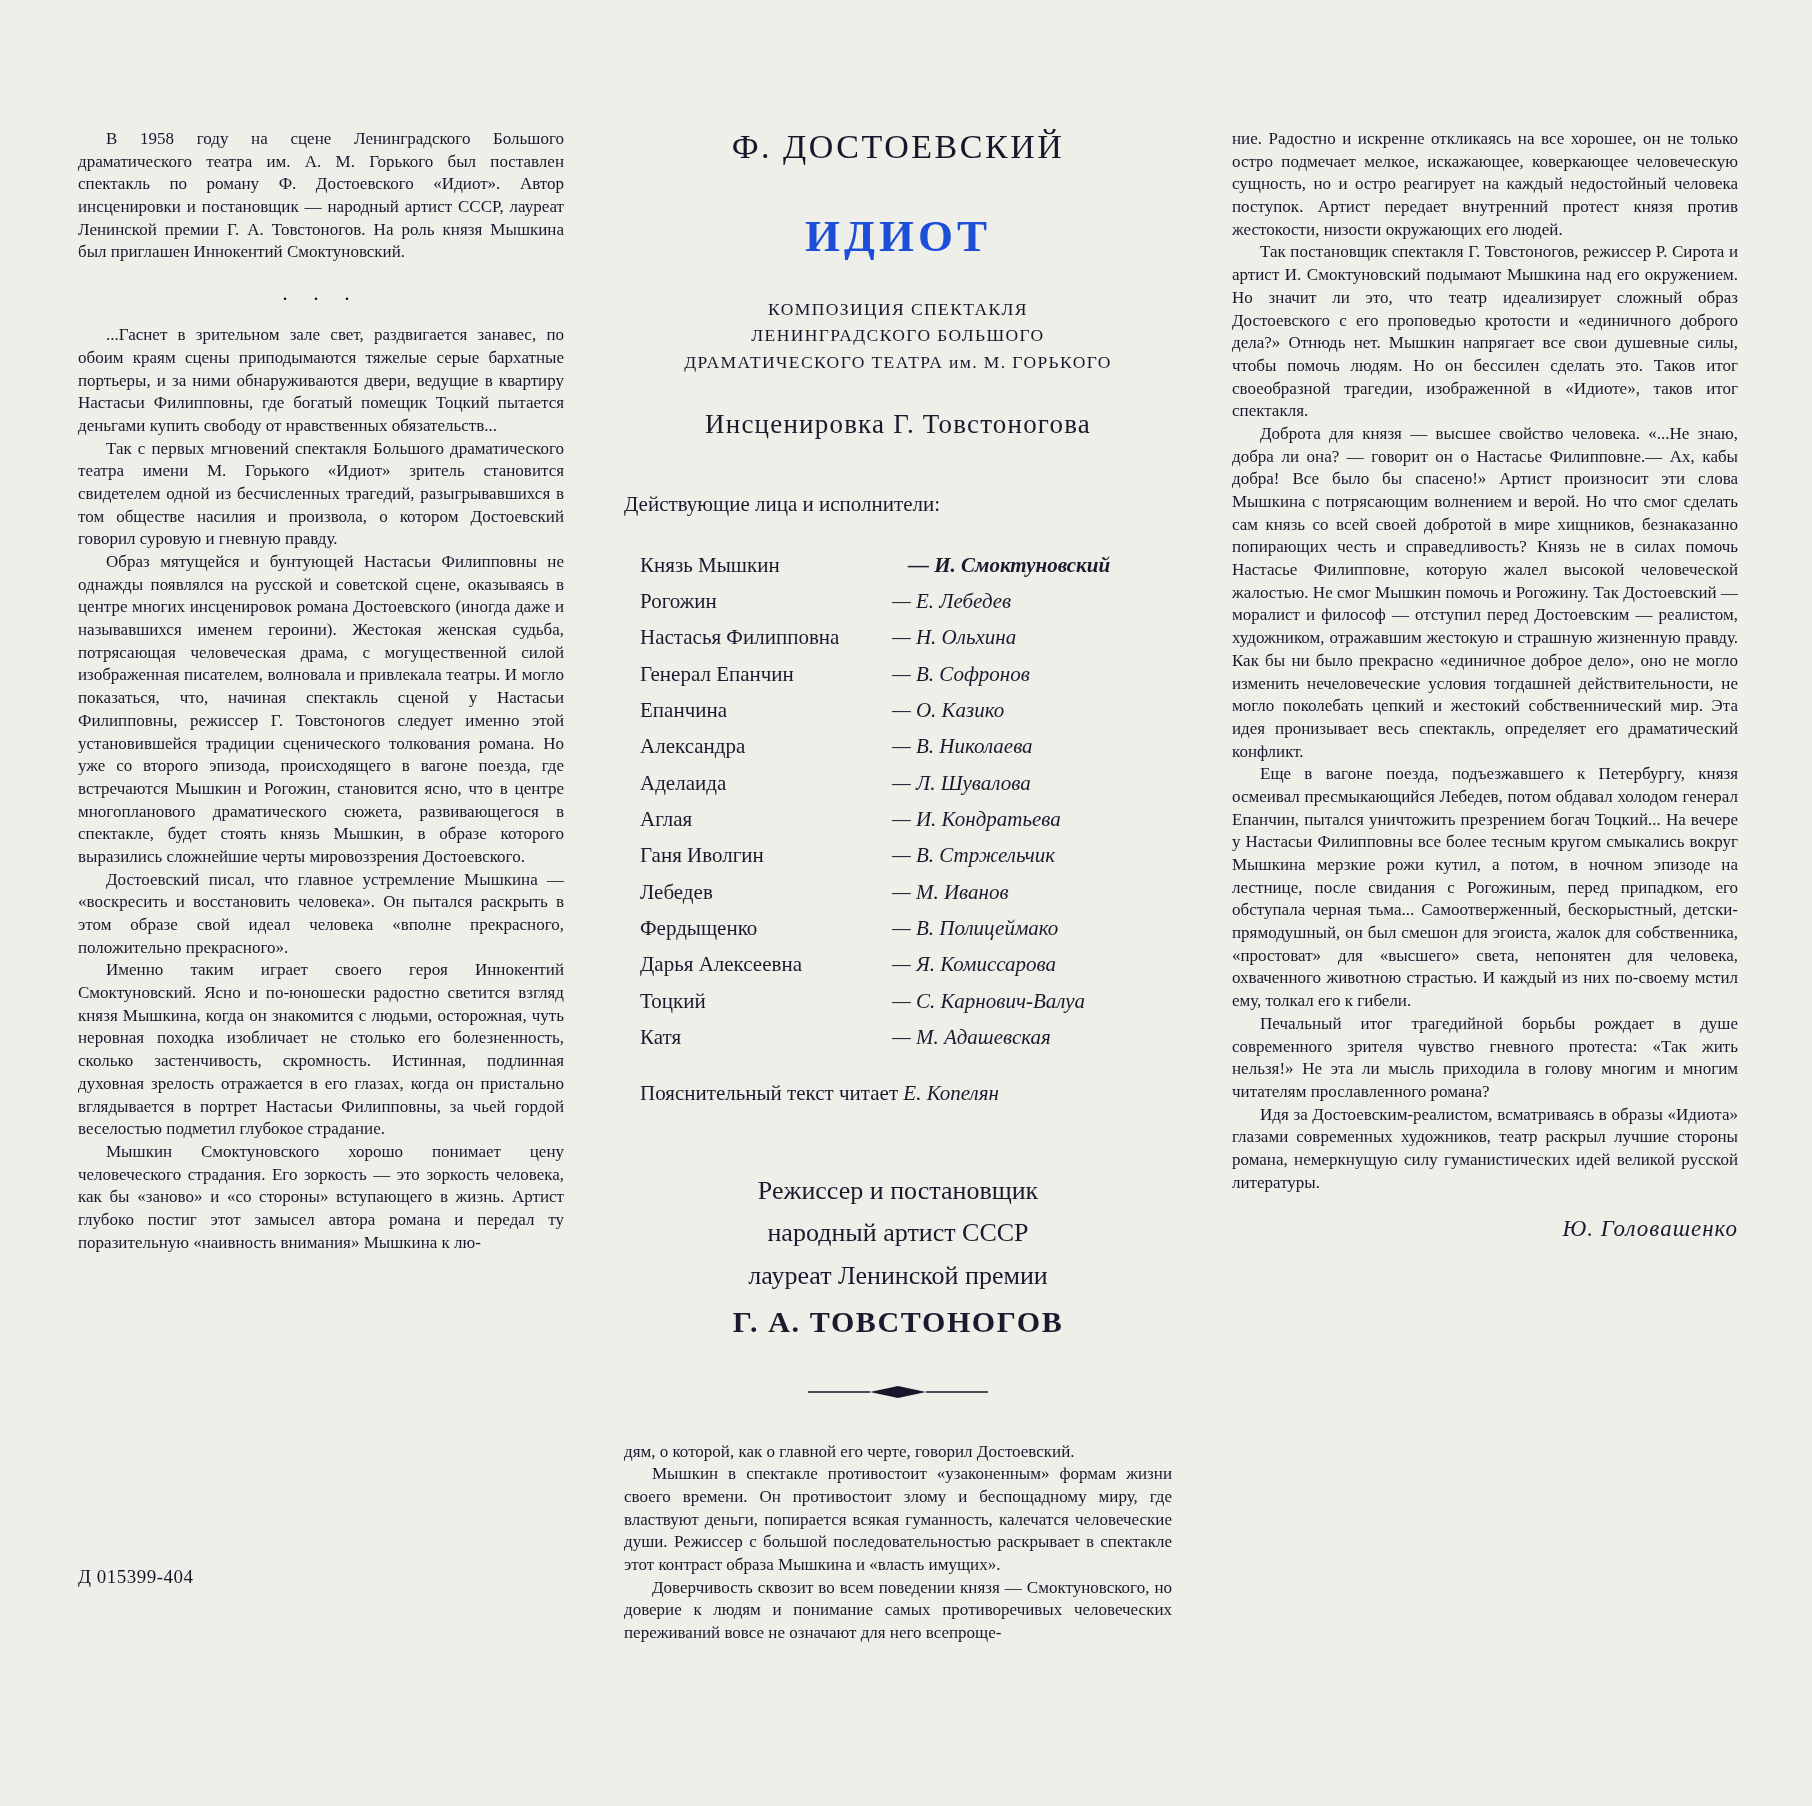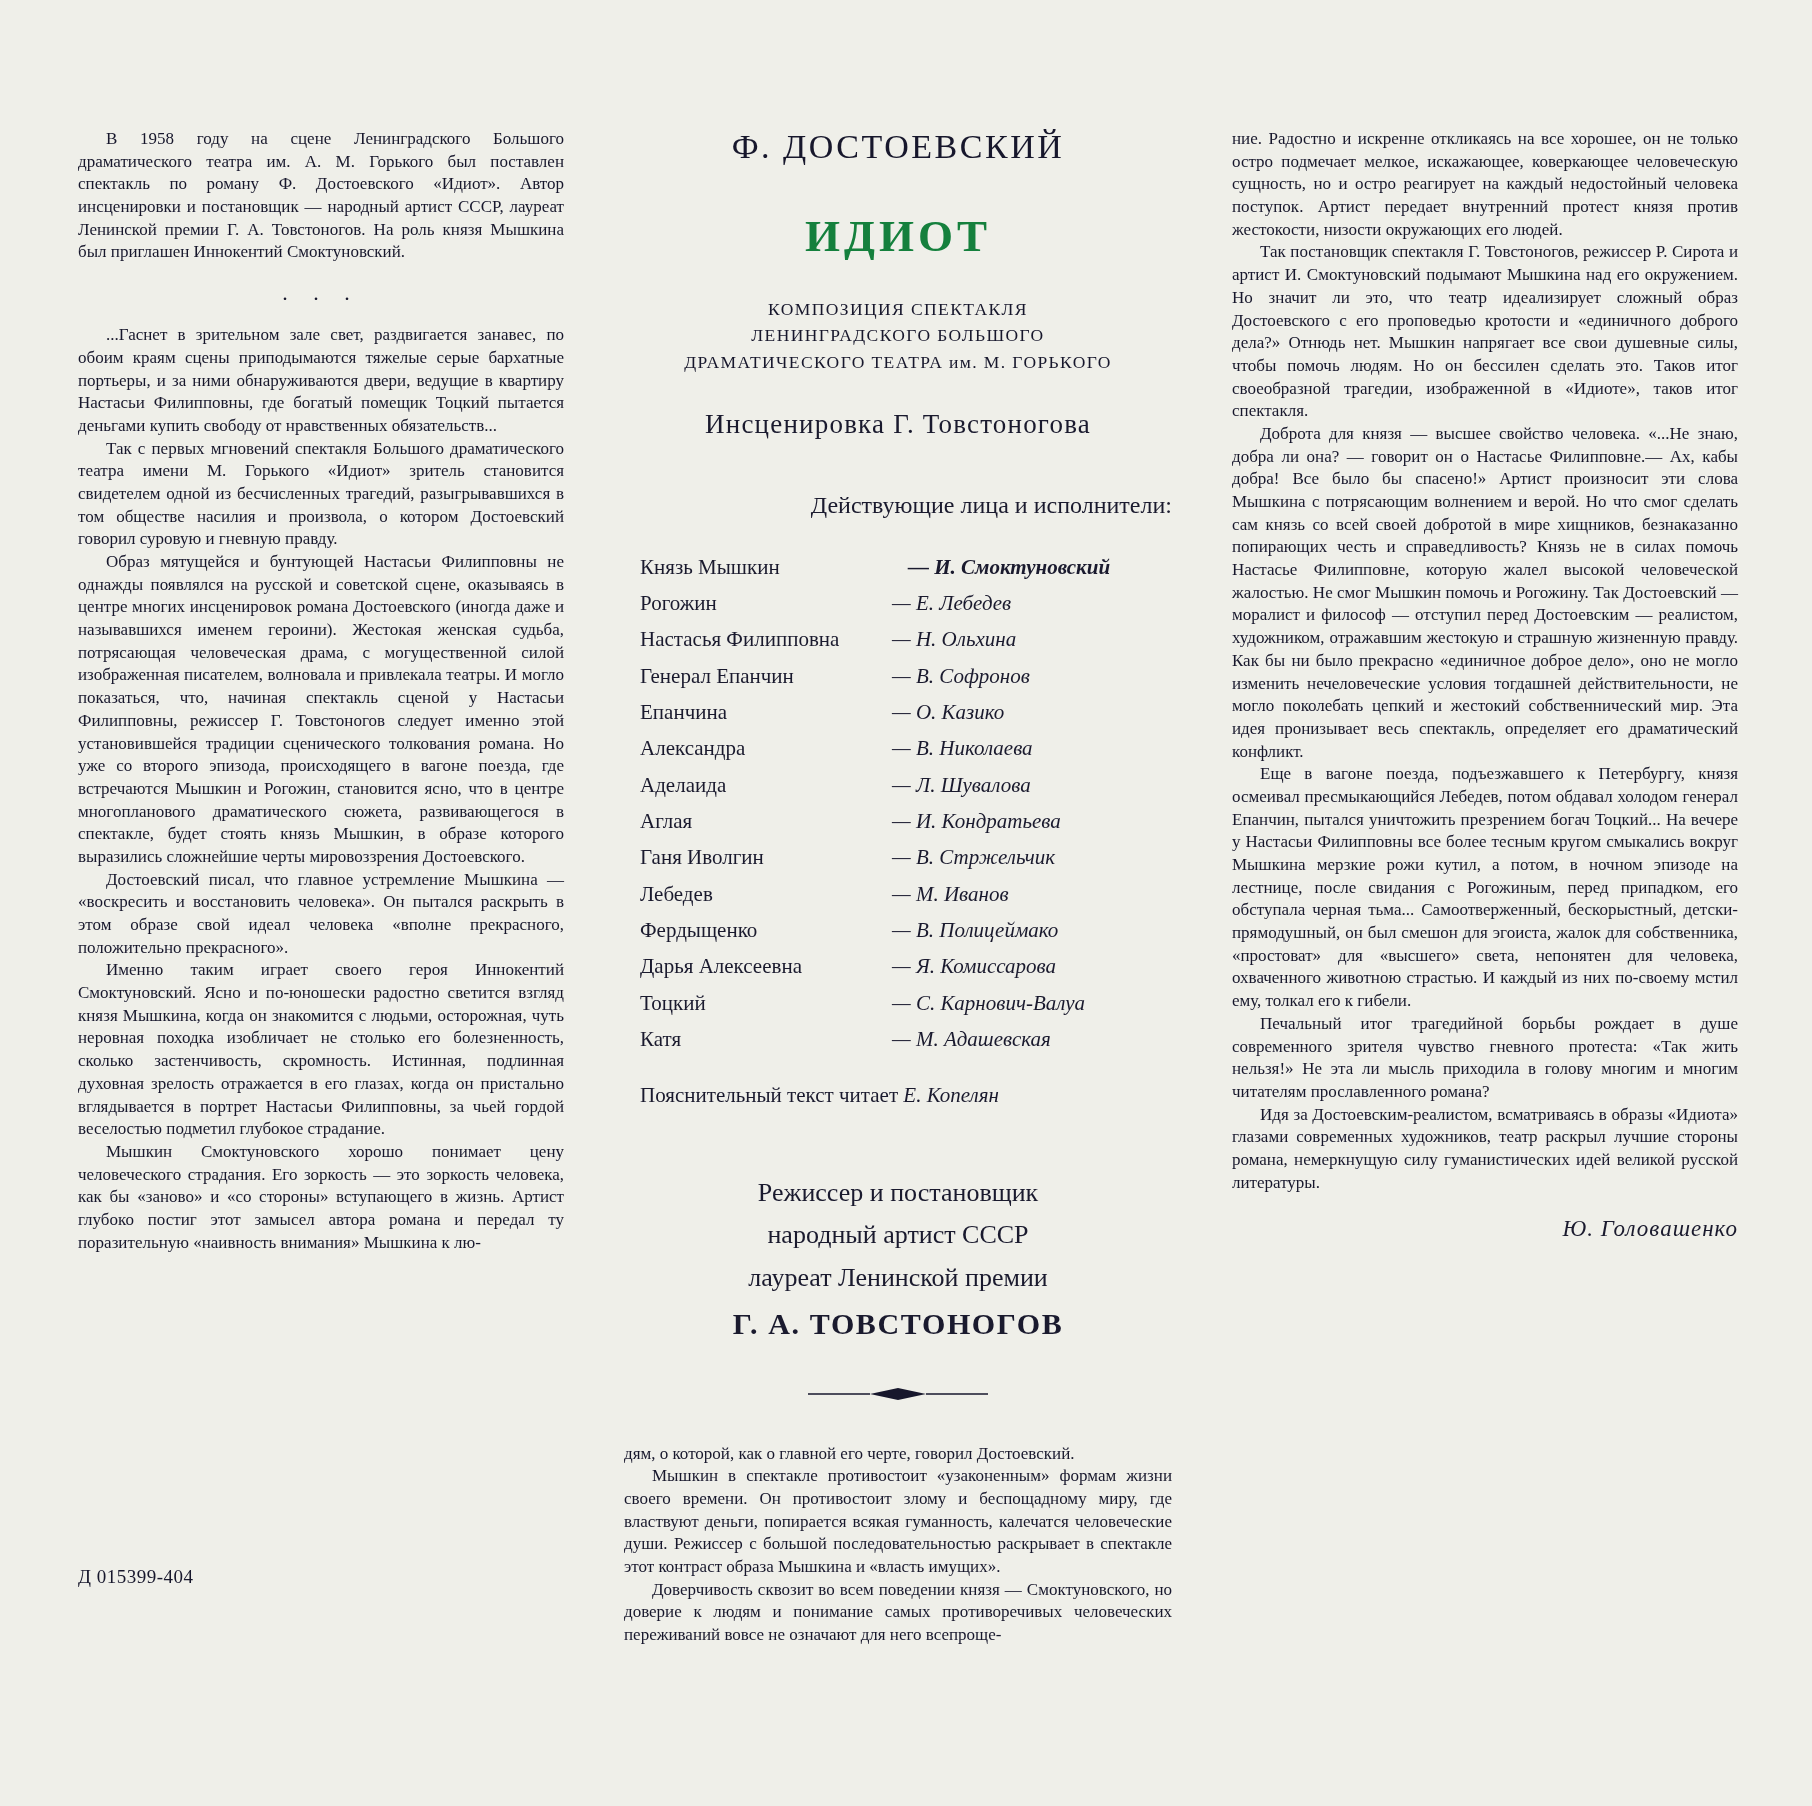--- a/index.html
+++ b/index.html
@@ -62,39 +62,39 @@
     letter-spacing: 2.5px;
     margin: 0 0 44px 0;
     color: #17172c;
   }
   .title {
     text-align: center;
     font-size: 45px;
     font-weight: bold;
     letter-spacing: 4px;
     margin: 0 0 34px 0;
-    color: #15803d;
+    color: #1d4ed8;
   }
   .subtitle {
     text-align: center;
     font-size: 17.5px;
     letter-spacing: 1.4px;
     line-height: 1.5;
     margin: 0 0 34px 0;
     color: #17172c;
   }
   .stage-by {
     text-align: center;
     font-size: 27px;
     letter-spacing: 1.2px;
     margin: 0 0 52px 0;
   }
   .cast-head {
-    text-align: right;
-    font-size: 24px;
+    text-align: left;
+    font-size: 21px;
     margin: 0 0 30px 0;
   }
   .cast {
     margin: 0 0 26px 0;
     padding: 0 6px 0 16px;
   }
   .cast-row {
     display: flex;
     font-size: 21px;
     line-height: 1.73;

